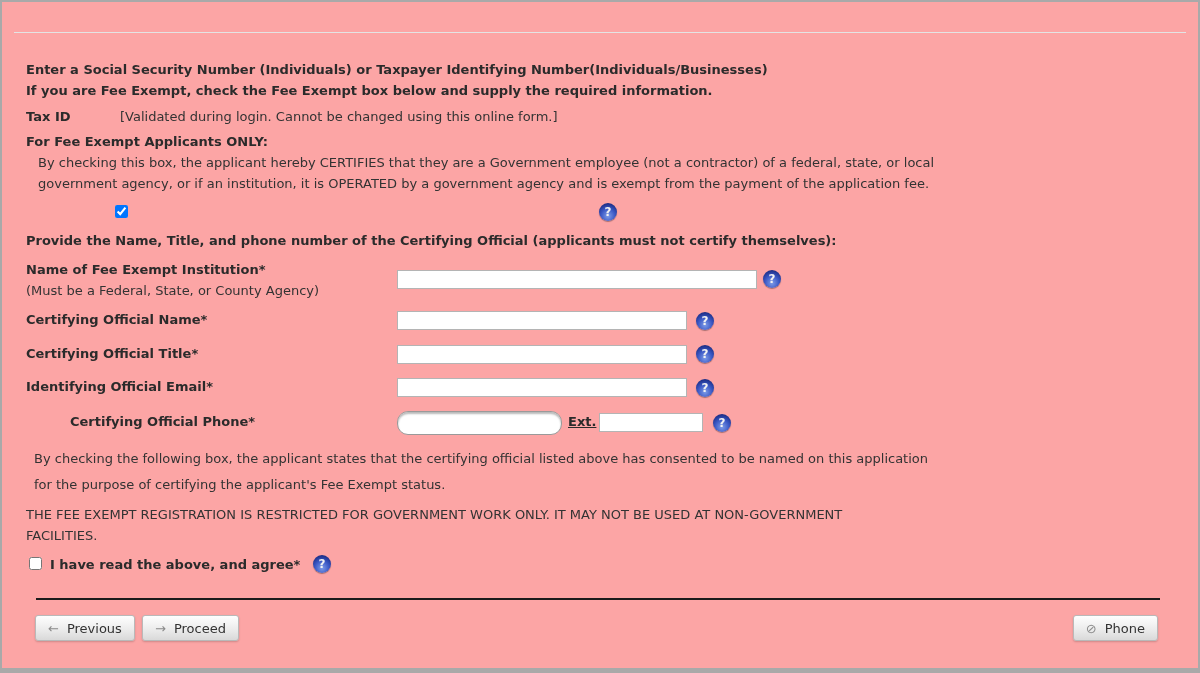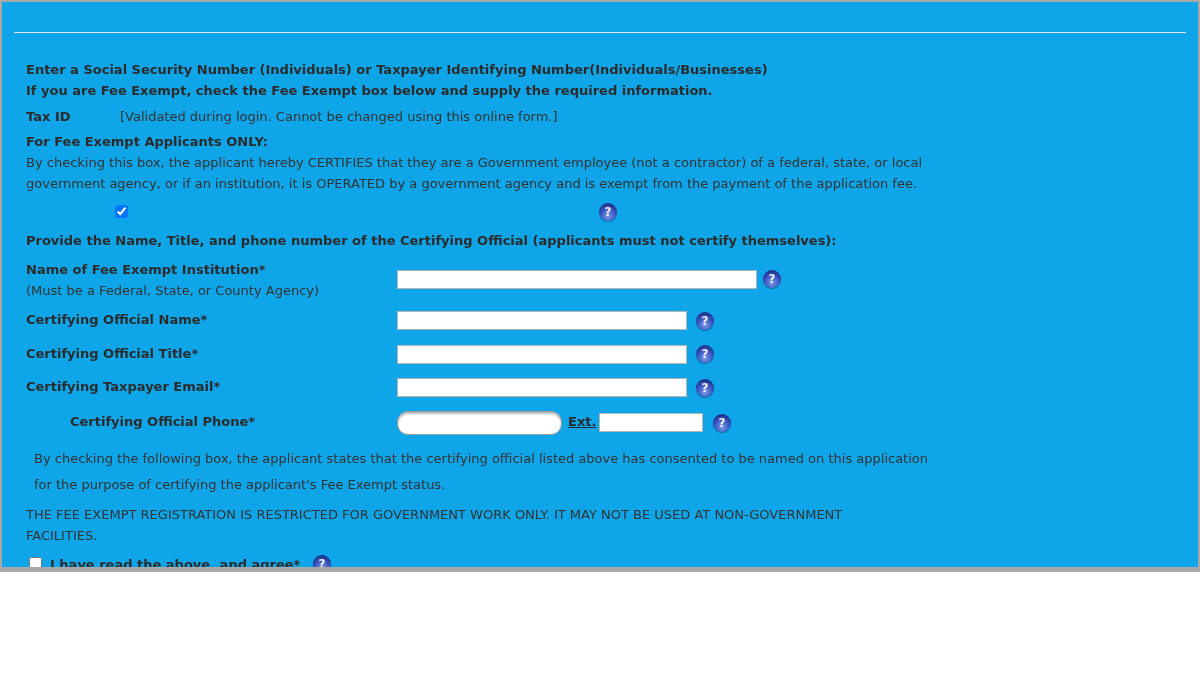--- a/index.html
+++ b/index.html
@@ -2,21 +2,21 @@
 <html><head>
 <meta charset="utf-8">
 <style>
   * { margin:0; padding:0; box-sizing:border-box; }
   html,body { background:#ffffff; }
   body {
     font-family:"DejaVu Sans","Liberation Sans",sans-serif;
     font-size:13px; color:#333;
   }
   .page {
-    position:relative; width:1200px; height:572px; background:#0ea5e9;
+    position:relative; width:1200px; height:673px; background:#fca5a5;
     border:2px solid #a9a9a9; border-bottom-width:5px; overflow:hidden;
   }
   .abs { position:absolute; }
   .b { font-weight:bold; color:#2b2b2b; }
   .top-rule { left:12px; right:12px; top:30px; height:1px; background:#e4e4e4; }
   .intro { left:24px; top:57px; line-height:21px; }
   .note { color:#333; }
   .para { left:24px; line-height:21px; color:#333; }
   .help {
     width:18px; height:18px; border-radius:50%;
@@ -55,41 +55,41 @@
 
   <div class="abs intro">
     <div class="b">Enter a Social Security Number (Individuals) or Taxpayer Identifying Number(Individuals/Businesses)</div>
     <div class="b">If you are Fee Exempt, check the Fee Exempt box below and supply the required information.</div>
   </div>
 
   <div class="abs b" style="left:24px; top:107px;">Tax ID</div>
   <div class="abs note" style="left:118px; top:107px;">[Validated during login. Cannot be changed using this online form.]</div>
 
   <div class="abs b" style="left:24px; top:132px;">For Fee Exempt Applicants ONLY:</div>
-  <div class="abs para" style="top:150px; width:930px;">By checking this box, the applicant hereby CERTIFIES that they are a Government employee (not a contractor) of a federal, state, or local government agency, or if an institution, it is OPERATED by a government agency and is exempt from the payment of the application fee.</div>
+  <div class="abs para" style="top:150px; width:930px;margin-left:12px;">By checking this box, the applicant hereby CERTIFIES that they are a Government employee (not a contractor) of a federal, state, or local government agency, or if an institution, it is OPERATED by a government agency and is exempt from the payment of the application fee.</div>
 
   <input class="abs" type="checkbox" style="left: 113px; top: 203px;" id="cert-cb" checked="">
   <span class="abs help" style="left:597px; top:201px;">?</span>
 
   <div class="abs b" style="left:24px; top:231px;">Provide the Name, Title, and phone number of the Certifying Official (applicants must not certify themselves):</div>
 
   <div class="abs b field-label" style="top:260px;">Name of Fee Exempt Institution*</div>
   <div class="abs field-label" style="top:281px;">(Must be a Federal, State, or County Agency)</div>
   <input class="abs plain" type="text" style="left: 395px; top: 268px; width: 360px;" value="">
   <span class="abs help" style="left:761px; top:268px;">?</span>
 
   <div class="abs b field-label" style="top:310px;">Certifying Official Name*</div>
   <input class="abs plain" type="text" style="left: 395px; top: 309px; width: 290px;" value="">
   <span class="abs help" style="left:694px; top:310px;">?</span>
 
   <div class="abs b field-label" style="top:344px;">Certifying Official Title*</div>
   <input class="abs plain" type="text" style="left: 395px; top: 343px; width: 290px;" value="">
   <span class="abs help" style="left:694px; top:343px;">?</span>
 
-  <div class="abs b field-label" style="top:377px;">Certifying Taxpayer Email*</div>
+  <div class="abs b field-label" style="top:377px;">Identifying Official Email*</div>
   <input class="abs plain" type="text" style="left: 395px; top: 376px; width: 290px;" value="">
   <span class="abs help" style="left:694px; top:377px;">?</span>
 
   <div class="abs b field-label" style="top:412px;margin-left:44px;">Certifying Official Phone*</div>
   <input class="abs round" type="text" style="left: 395px; top: 409px; width: 165px;" value="">
   <span class="abs b" style="left:566px; top:412px;text-decoration:underline;">Ext.</span>
   <input class="abs plain" type="text" style="left: 597px; top: 411px; width: 104px;" value="">
   <span class="abs help" style="left:711px; top:412px;">?</span>
 
   <div class="abs para" style="top:444px; width:915px; line-height:26px;margin-left:8px;">By checking the following box, the applicant states that the certifying official listed above has consented to be named on this application for the purpose of certifying the applicant's Fee Exempt status.</div>

